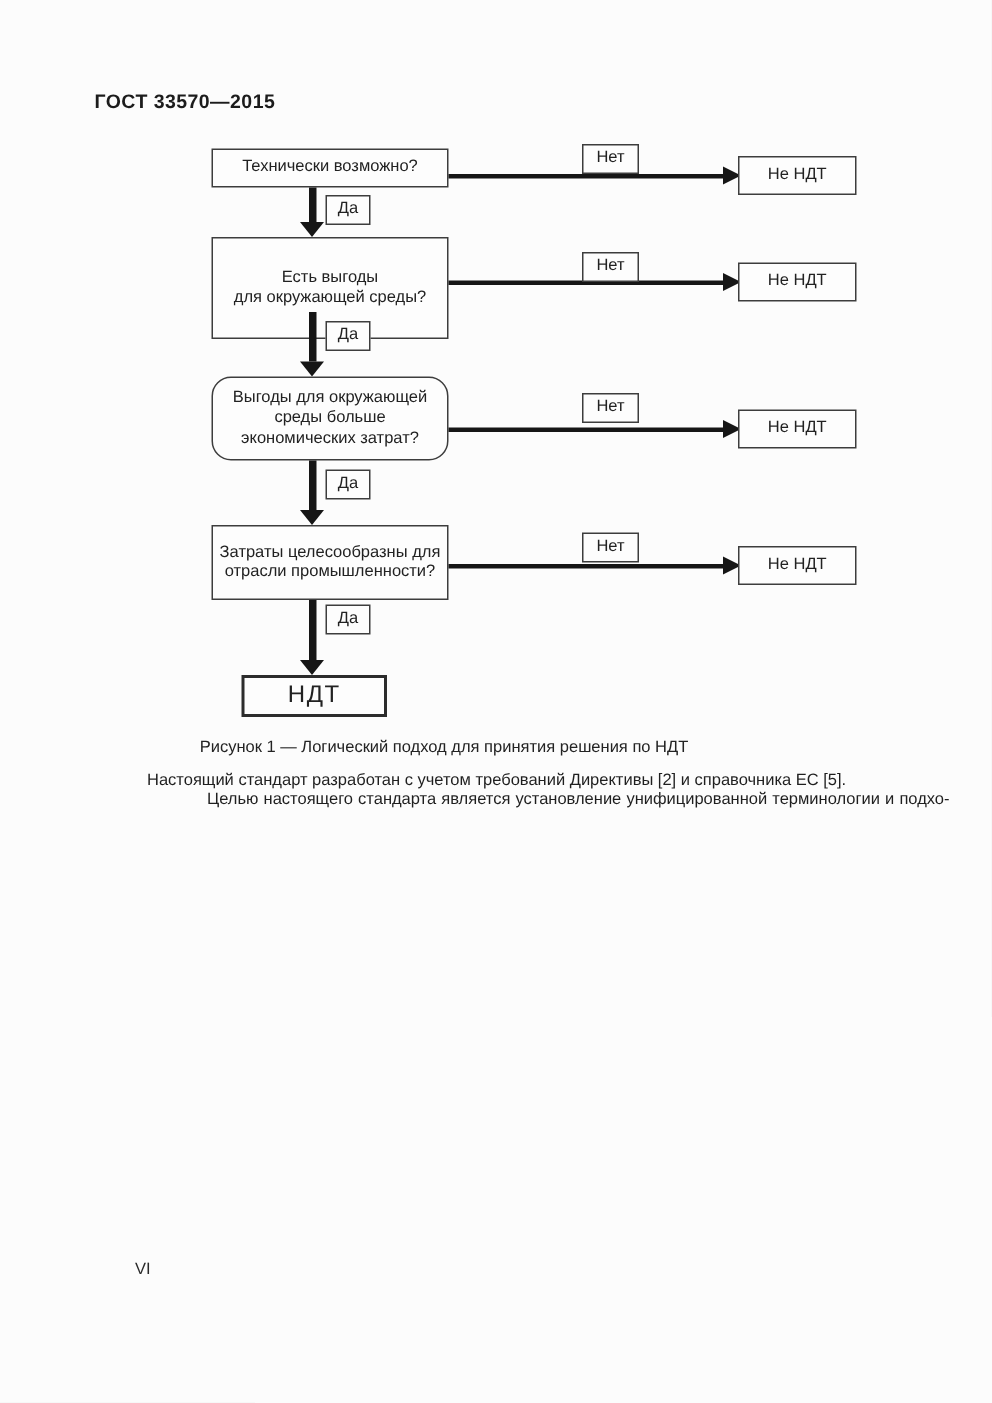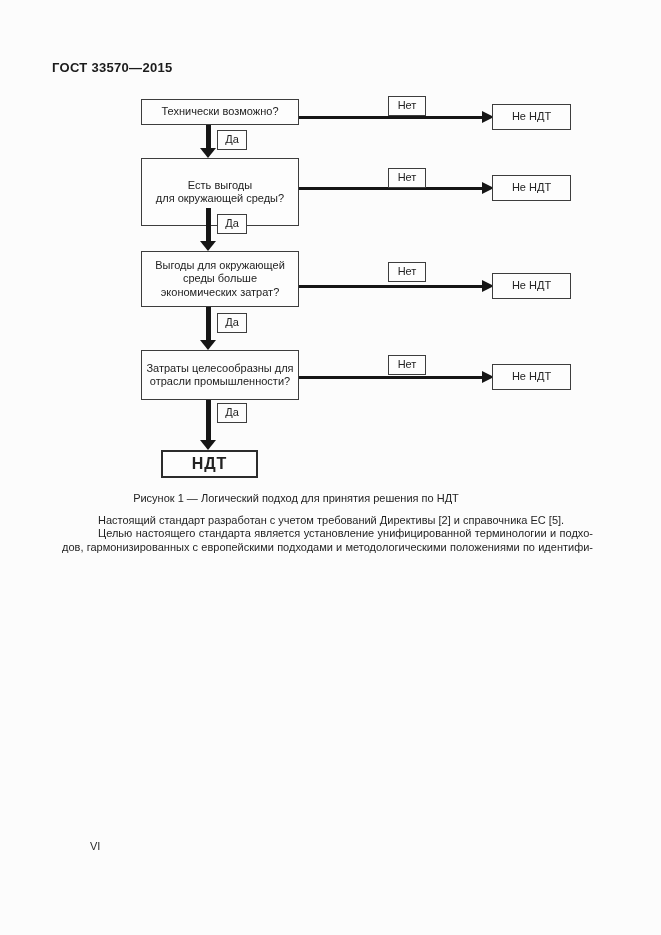--- a/index.html
+++ b/index.html
@@ -12,21 +12,21 @@
     position: relative;
     width: 661px;
     height: 935px;
     background: #fcfcfc;
     color: #1a1a1a;
     overflow: hidden;
   }
   .abs { position: absolute; }
 
   .doc-header {
-    left: 52px; top: 60px;
+    left: 63px; top: 60px;
     font-size: 13px;
     font-weight: bold;
     letter-spacing: 0.3px;
     color: #1c1c1c;
   }
 
   
   .box {
     box-sizing: border-box;
     background: #fdfdfd;
@@ -35,39 +35,39 @@
     align-items: center;
     justify-content: center;
     text-align: center;
     font-size: 11px;
     line-height: 13.5px;
     color: #222;
   }
   .dbox { left: 141px; width: 158px; white-space: pre-line; }
   .d1 { top: 99px;  height: 26px; }
   .d2 { top: 158px; height: 68px; }
-  .d3 { top: 251px; height: 56px; }
+  .d3 { top: 251px; height: 56px; border-radius: 13px; }
   .d4 { top: 350px; height: 50px; }
 
   .nobox { left: 388px; width: 38px; height: 20px; }
   .no1 { top: 96px; }  .no2 { top: 168px; }
   .no3 { top: 262px; } .no4 { top: 355px; }
 
   .nb { left: 492px; width: 79px; height: 26px; }
   .nb1 { top: 104px; } .nb2 { top: 175px; }
   .nb3 { top: 273px; } .nb4 { top: 364px; }
 
   .yes { left: 217px; width: 30px; height: 20px; }
   .y1 { top: 130px; } .y2 { top: 214px; }
   .y3 { top: 313px; } .y4 { top: 403px; }
 
   .ndt {
     left: 161px; top: 450px; width: 97px; height: 28px;
     border: 2px solid #2c2c2c;
-    font-size: 16px; font-weight: bold; letter-spacing: 1px;
+    font-size: 16px; font-weight: normal; letter-spacing: 1px;
   }
 
   .hline { left: 299px; width: 183px; height: 3px; background: #161616; }
   .hl1 { top: 116px; } .hl2 { top: 187px; }
   .hl3 { top: 285px; } .hl4 { top: 376px; }
 
   .rhead {
     left: 482px; width: 0; height: 0;
     border-top: 6px solid transparent;
     border-bottom: 6px solid transparent;
@@ -100,21 +100,21 @@
 
   
   .bodytext {
     left: 62px; top: 514px; width: 531px;
     font-size: 11px;
     line-height: 13.4px;
     color: #1f1f1f;
   }
   .tline { width: 100%; }
   .indent { text-indent: 36px; }
-  .just { text-align: justify; text-align-last: justify; }
+  .just { text-align: justify; text-align-last: justify; margin-left: 40px; }
 
   .pagenum { left: 90px; top: 840px; font-size: 11px; color: #2a2a2a; }
 </style>
 </head>
 <body>
 
 <div class="page">
 
   <div class="abs doc-header">ГОСТ 33570—2015</div>
 
@@ -166,18 +166,17 @@
     <div class="abs box yes y4">Да</div>
 
     <div class="abs box ndt">НДТ</div>
 
     <div class="abs caption">Рисунок 1 — Логический подход для принятия решения по НДТ</div>
   </div>
 
   <div class="abs bodytext">
     <div class="tline indent">Настоящий стандарт разработан с учетом требований Директивы [2] и справочника ЕС [5].</div>
     <div class="tline indent just">Целью настоящего стандарта является установление унифицированной терминологии и подхо-</div>
-    <div class="tline just">дов, гармонизированных с европейскими подходами и методологическими положениями по идентифи-</div>
   </div>
 
   <div class="abs pagenum">VI</div>
 
 </div>
 
 </body></html>

